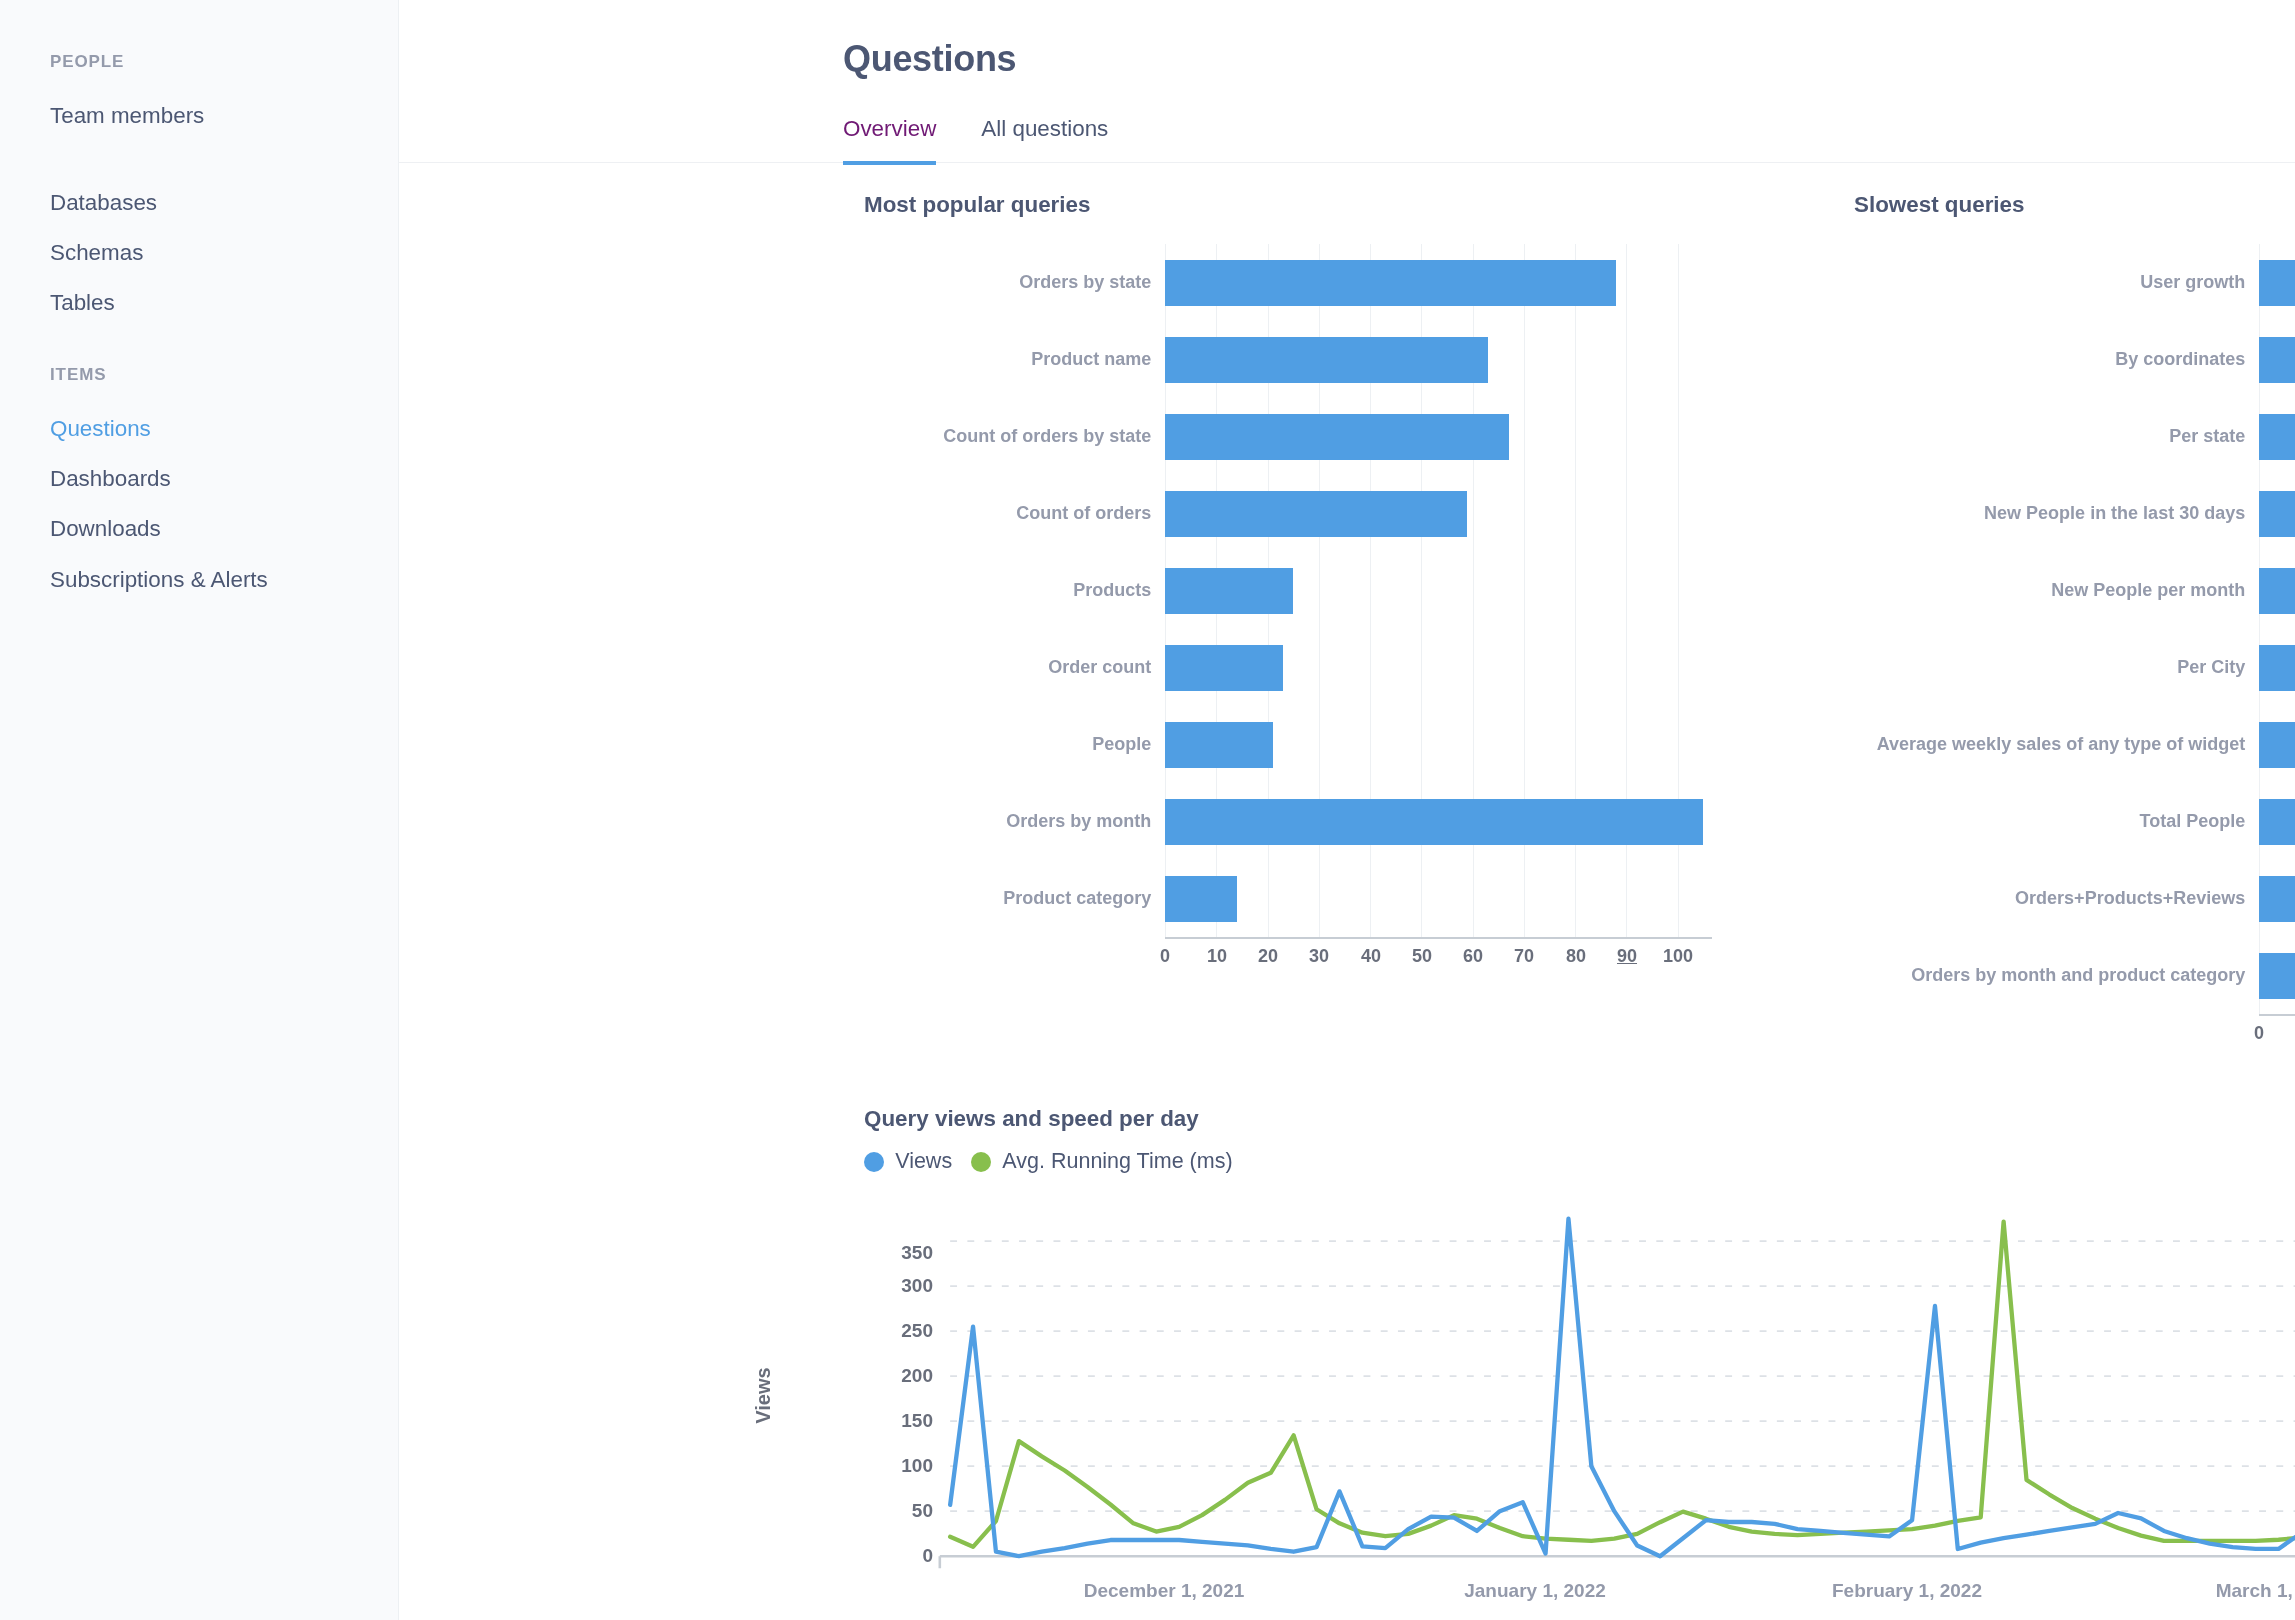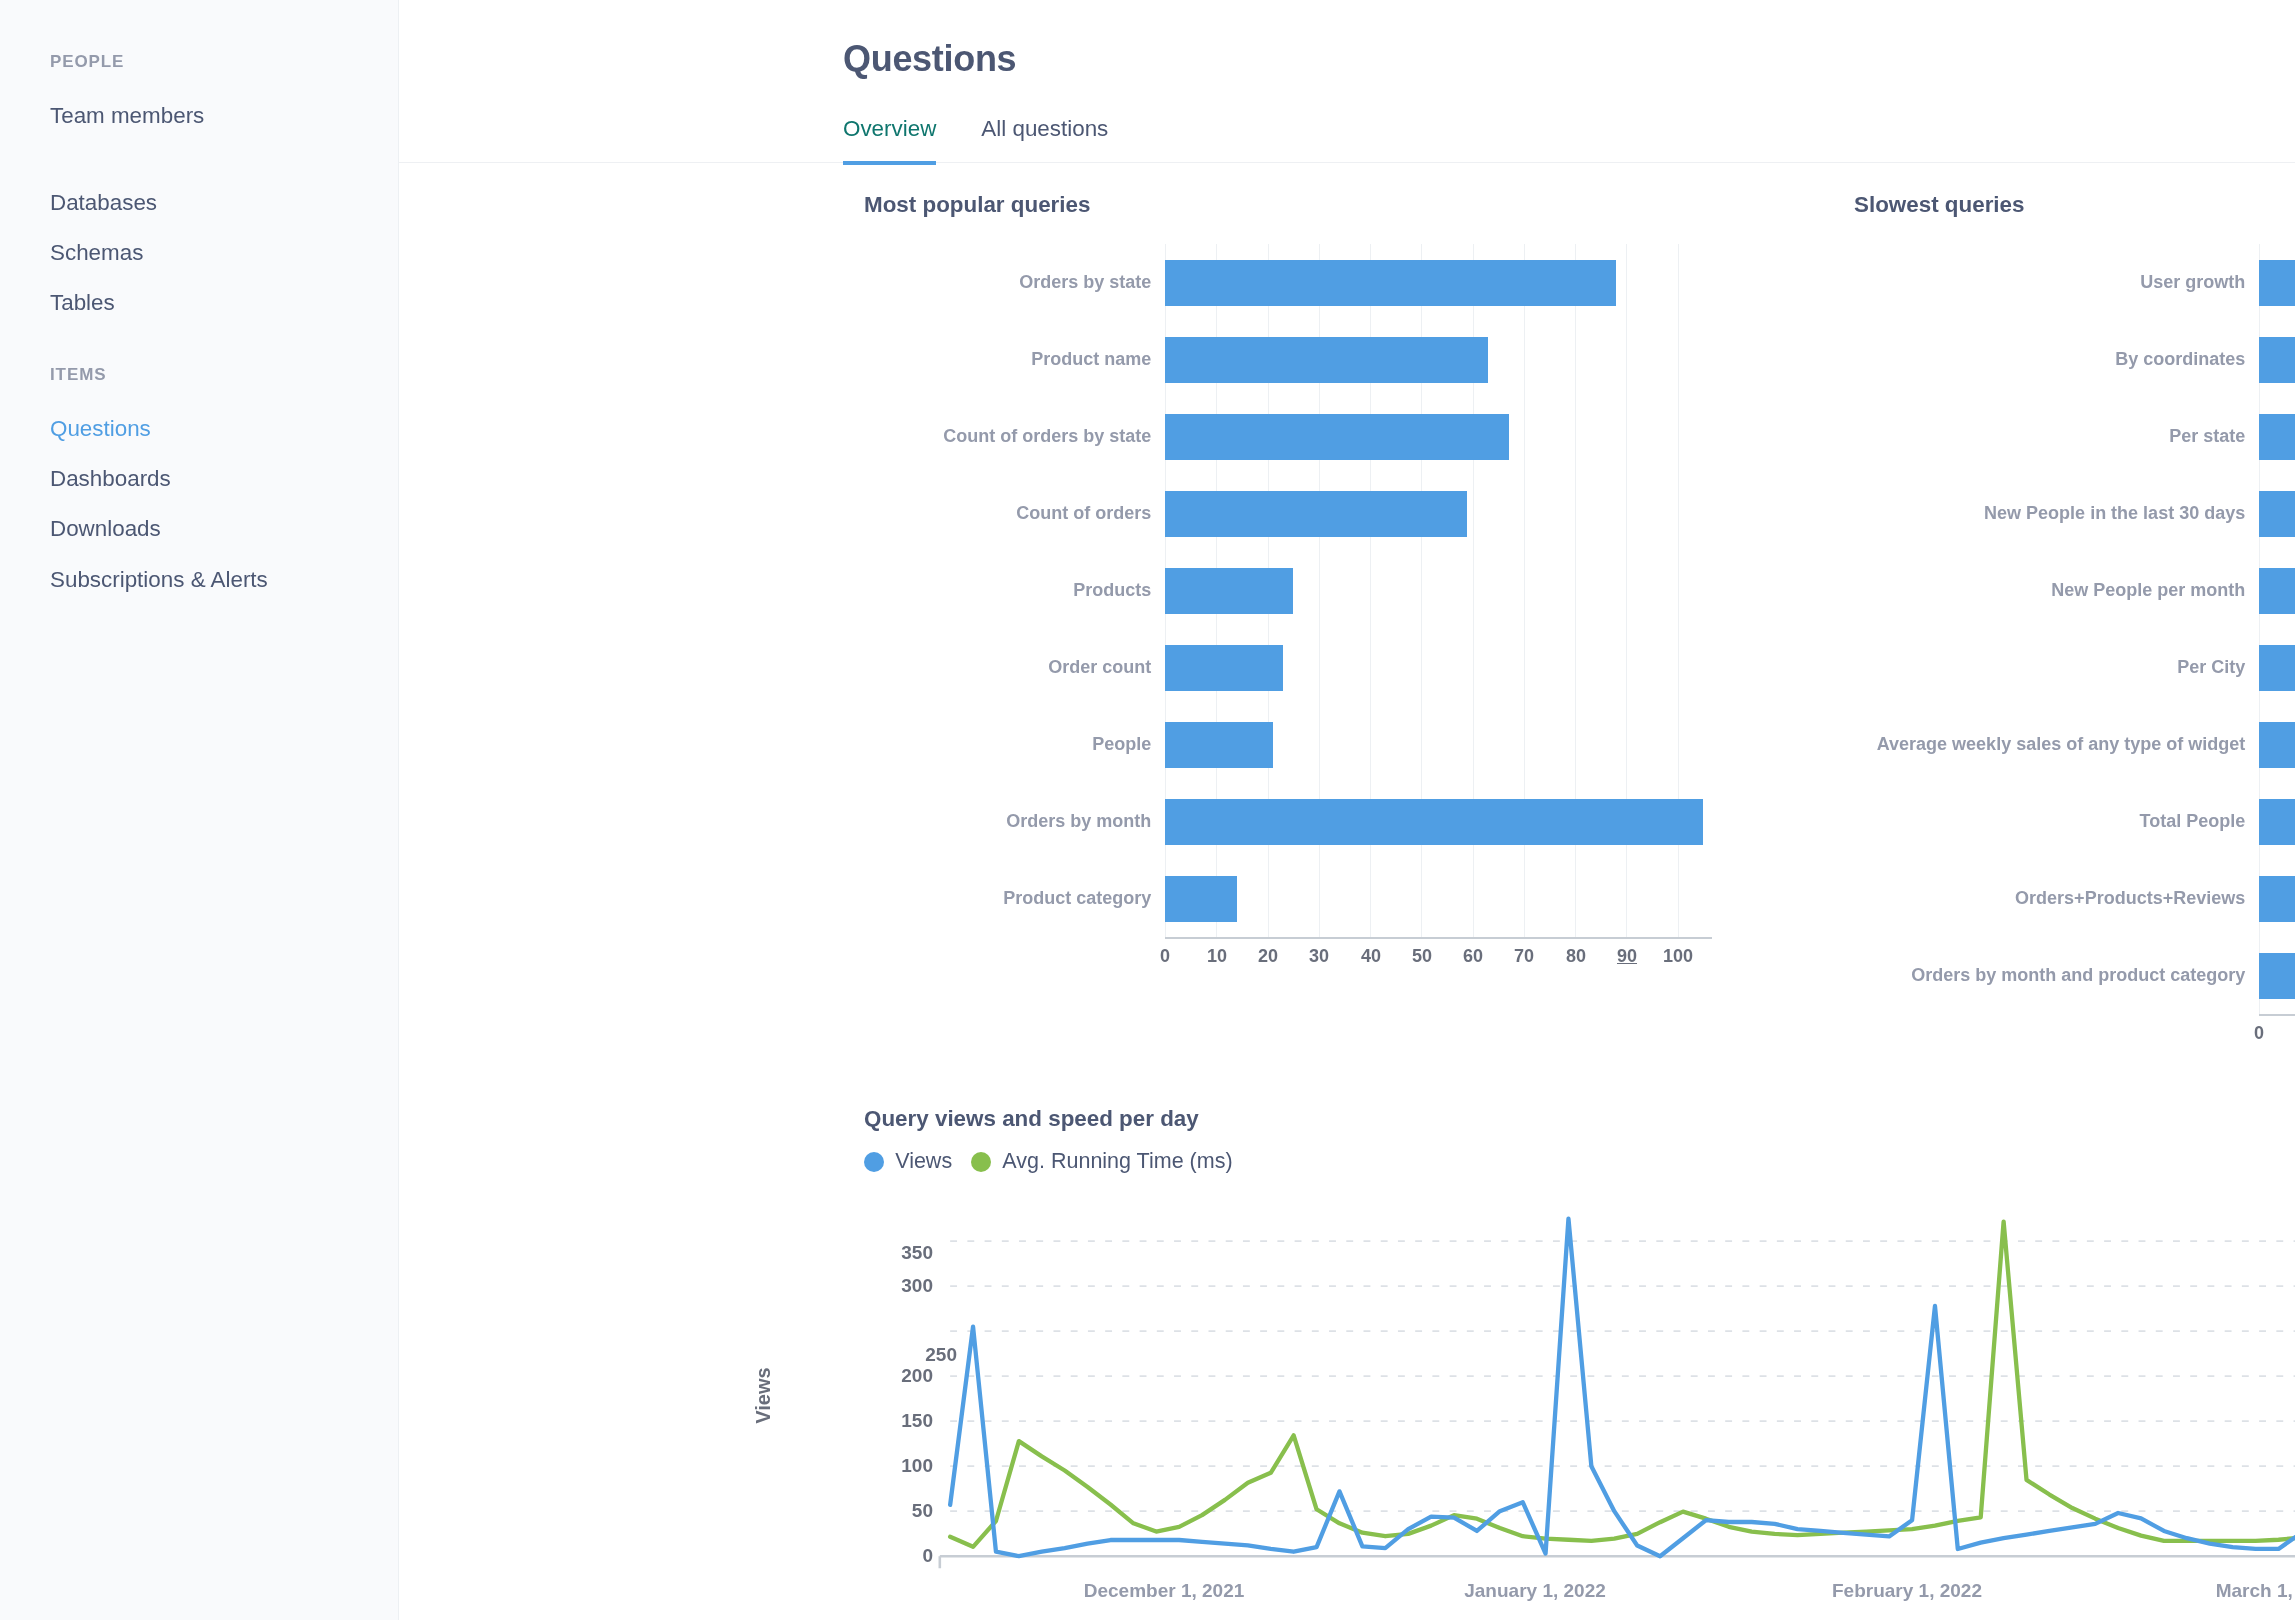--- a/index.html
+++ b/index.html
@@ -41,21 +41,21 @@
     display: flex; align-items: flex-end; gap: 45px;
     padding: 36px 0 0 444px;
     border-bottom: 1.7px solid #EEF0F3; margin-right: 0;
     position: relative;
   }
   .tab {
     font-size: 22.4px; color: #4C5773; padding-bottom: 19px;
     cursor: pointer; border-bottom: 4.3px solid transparent;
     margin-bottom: -2.6px;
   }
-  .tab.active { color: #0f766e; border-bottom-color: #509EE3; font-weight: 400; }
+  .tab.active { color: #701a75; border-bottom-color: #509EE3; font-weight: 400; }
 
   
   .chart-row { display: flex; padding: 29px 0 0 0; }
   .chart-block { position: relative; }
   .chart-title {
     font-size: 22.4px; font-weight: 700; color: #4C5773;
   }
   #mpq-block { width: 930px; margin-left: 465px; }
   #slq-block { width: 801px; margin-left: 60px; }
 
@@ -462,21 +462,21 @@
             <line x1="628" y1="410" x2="628" y2="424" stroke="#C7CDD4" stroke-width="3"></line>
             <line x1="2485" y1="410" x2="2485" y2="424" stroke="#C7CDD4" stroke-width="3"></line>
             <path d="M 640.0 387.5 L 666.6 399.1 L 693.2 369.1 L 719.8 276.4 L 746.4 294.1 L 773.0 310.5 L 799.6 329.6 L 826.2 350.0 L 852.8 371.8 L 879.3 381.4 L 905.9 375.9 L 932.5 362.3 L 959.1 344.6 L 985.7 324.8 L 1012.3 313.2 L 1038.9 269.6 L 1065.5 355.5 L 1092.1 371.8 L 1118.7 382.7 L 1145.3 386.8 L 1171.9 384.1 L 1198.5 374.5 L 1225.1 362.3 L 1251.7 366.4 L 1278.3 377.3 L 1304.9 386.8 L 1331.4 389.5 L 1358.0 390.9 L 1384.6 392.3 L 1411.2 389.5 L 1437.8 384.1 L 1464.4 370.5 L 1491.0 358.2 L 1517.6 366.4 L 1544.2 375.9 L 1570.8 381.4 L 1597.4 384.1 L 1624.0 385.5 L 1650.6 384.1 L 1677.2 382.7 L 1703.8 381.4 L 1730.4 380.0 L 1757.0 378.6 L 1783.6 374.5 L 1810.1 369.1 L 1836.7 365.0 L 1863.3 21.4 L 1889.9 321.4 L 1916.5 338.4 L 1943.1 354.1 L 1969.7 366.4 L 1996.3 377.3 L 2022.9 386.1 L 2049.5 392.3 L 2076.1 392.3 L 2102.7 392.3 L 2129.3 392.3 L 2155.9 392.3 L 2182.5 390.9 L 2209.1 388.2 L 2235.7 382.7 L 2262.2 390.9 L 2288.8 393.0 L 2315.4 393.6 L 2342.0 360.9 L 2368.6 389.5 L 2395.2 393.0 L 2421.8 393.6 L 2448.4 394.3 L 2475.0 392.3" fill="none" stroke="#88BF4D" stroke-width="5" stroke-linejoin="round" stroke-linecap="round"></path>
             <path d="M 640.0 350.4 L 666.6 143.4 L 693.2 404.8 L 719.8 410.0 L 746.4 404.8 L 773.0 400.6 L 799.6 395.4 L 826.2 391.2 L 852.8 391.2 L 879.3 391.2 L 905.9 391.2 L 932.5 393.3 L 959.1 395.4 L 985.7 397.5 L 1012.3 401.6 L 1038.9 404.8 L 1065.5 399.5 L 1092.1 334.7 L 1118.7 398.5 L 1145.3 400.6 L 1171.9 378.6 L 1198.5 364.0 L 1225.1 365.1 L 1251.7 380.7 L 1278.3 357.7 L 1304.9 347.3 L 1331.4 406.9 L 1358.0 18.0 L 1384.6 305.5 L 1411.2 357.7 L 1437.8 397.5 L 1464.4 410.0 L 1491.0 389.1 L 1517.6 368.2 L 1544.2 370.3 L 1570.8 370.3 L 1597.4 372.4 L 1624.0 378.6 L 1650.6 380.7 L 1677.2 382.8 L 1703.8 384.9 L 1730.4 387.0 L 1757.0 368.2 L 1783.6 119.4 L 1810.1 401.6 L 1836.7 394.3 L 1863.3 389.1 L 1889.9 384.9 L 1916.5 380.7 L 1943.1 376.5 L 1969.7 372.4 L 1996.3 359.8 L 2022.9 366.1 L 2049.5 380.7 L 2076.1 389.1 L 2102.7 395.4 L 2129.3 399.5 L 2155.9 401.6 L 2182.5 401.6 L 2209.1 382.8 L 2235.7 395.4 L 2262.2 397.5 L 2288.8 399.5 L 2315.4 401.6 L 2342.0 49.4 L 2368.6 387.0 L 2395.2 391.2 L 2421.8 395.4 L 2448.4 211.4 L 2475.0 389.1" fill="none" stroke="#509EE3" stroke-width="5" stroke-linejoin="round" stroke-linecap="round"></path>
           </svg>
           <div class="ytick left" style="left: 439px; width: 95px; top: 353px;">0</div>
           <div class="ytick left" style="left: 439px; width: 95px; top: 308px;">50</div>
           <div class="ytick left" style="left: 439px; width: 95px; top: 263px;">100</div>
           <div class="ytick left" style="left: 439px; width: 95px; top: 218px;">150</div>
           <div class="ytick left" style="left: 439px; width: 95px; top: 173px;">200</div>
-          <div class="ytick left" style="left: 463px; width: 95px; top: 128px; margin-top: 24px;">250</div>
+          <div class="ytick left" style="left: 439px; width: 95px; top: 128px;">250</div>
           <div class="ytick left" style="left: 439px; width: 95px; top: 83px;">300</div>
           <div class="ytick left" style="left: 439px; width: 95px; top: 50px;">350</div>
           <div class="xtick" style="left: 765px; top: 377px;">December 1, 2021</div>
           <div class="xtick" style="left: 1136px; top: 377px;">January 1, 2022</div>
           <div class="xtick" style="left: 1508px; top: 377px;">February 1, 2022</div>
           <div class="xtick" style="left: 1879px; top: 377px;">March 1, 2022</div>
           <div class="ts-ylab-left" style="left: 336px;">Views</div>
         </div>
     </section>
   </main>

